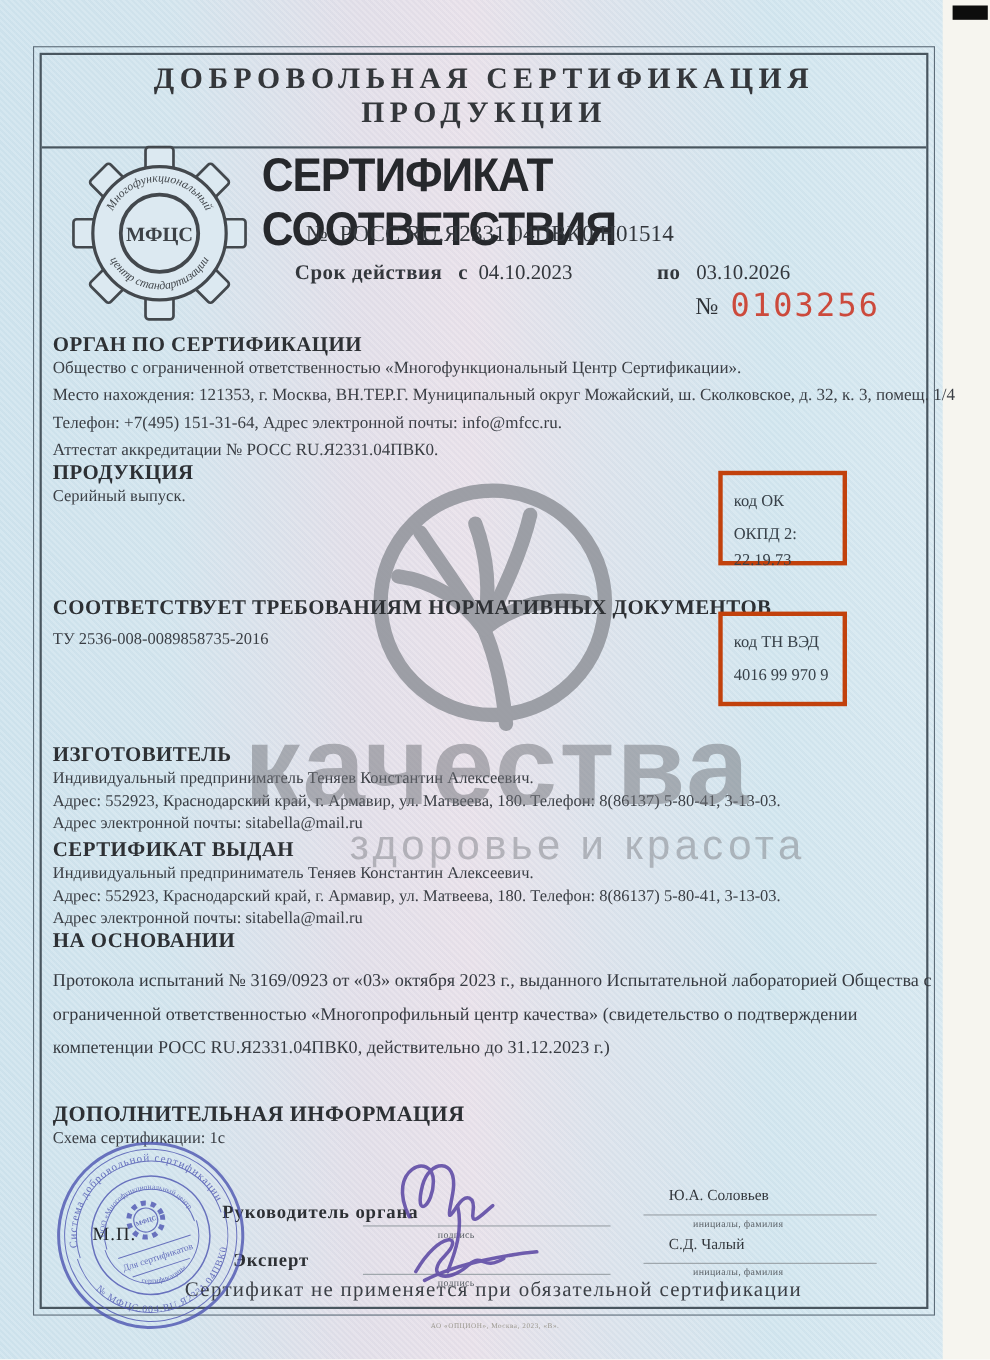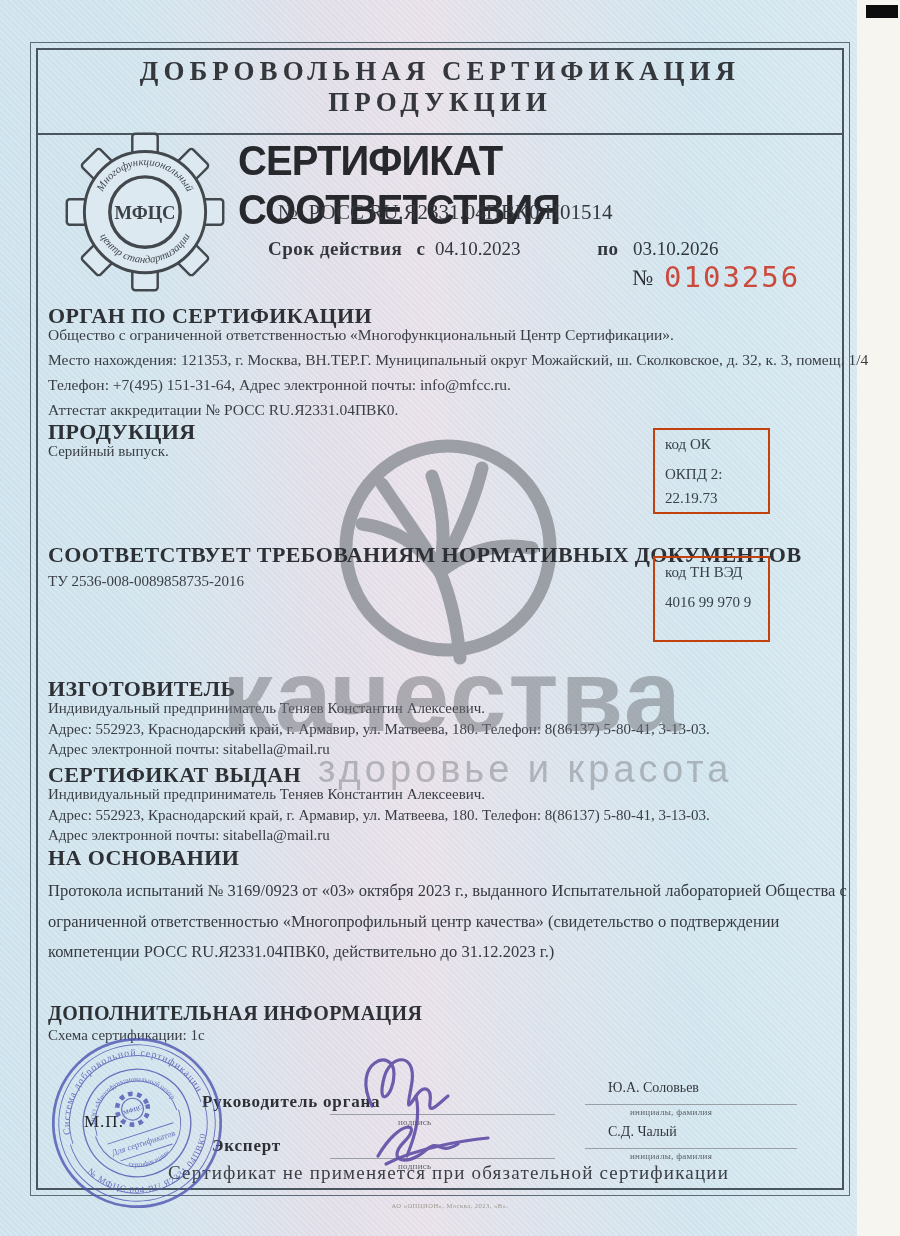--- a/index.html
+++ b/index.html
@@ -18,27 +18,27 @@
           font-weight:700;font-size:27px;letter-spacing:5px;color:#34373b;}
   .logo{position:absolute;left:52px;top:126px;width:186px;height:176px;}
   .title-main{position:absolute;left:238px;top:136px;width:620px;font-family:"Liberation Sans",sans-serif;
           font-weight:700;font-size:43px;letter-spacing:-1px;color:#26282c;transform:scaleX(.93);transform-origin:left;}
   .reg-line{position:absolute;left:278px;top:200px;font-size:21px;color:#33373c;}
   .validity{position:absolute;left:268px;top:238px;font-size:19px;color:#33373c;}
   .validity b{letter-spacing:.5px;}
   .validity .todate{margin-left:72px;}
   .blank-no{position:absolute;left:632px;top:260px;font-size:22px;color:#2e3237;}
   .blank-no .digits{font-family:"DejaVu Sans Mono",monospace;font-size:29px;color:#cc4a3c;letter-spacing:2px;vertical-align:-2px;}
-  .sec-h{position:absolute;left:48px;font-weight:700;font-size:22px;letter-spacing:.4px;color:#2d3034;white-space:nowrap;}
+  .sec-h{position:absolute;left:48px;font-weight:700;font-size:19px;letter-spacing:.4px;color:#2d3034;white-space:nowrap;}
   .sec-lines{position:absolute;left:48px;white-space:nowrap;color:#3a3e44;}
   .l26 div{font-size:15.5px;line-height:25px;}
   .l22 div{font-size:15px;line-height:22px;}
   .l20 div{font-size:15px;line-height:20.5px;}
-  .codebox{position:absolute;left:653px;width:117px;height:86px;border:2px solid #c2410c;
-           padding:2px 10px;box-sizing:border-box;font-size:15px;line-height:24px;color:#374048;}
+  .codebox{position:absolute;left:653px;width:117px;height:86px;border:4px solid #c2410c;
+           padding:12px 10px;box-sizing:border-box;font-size:15px;line-height:24px;color:#374048;}
   .codebox .gap{margin-top:6px;}
   .basis-p{position:absolute;left:48px;top:876px;width:805px;font-size:16.5px;line-height:30.5px;color:#363a40;}
   .wm-tree{position:absolute;left:330px;top:432px;width:240px;height:240px;z-index:1;opacity:.85;}
   .wm-brand{position:absolute;left:222px;top:638px;z-index:4;font-family:"Liberation Sans",sans-serif;
             font-weight:700;font-size:102px;letter-spacing:2px;color:rgba(112,114,120,.5);pointer-events:none;}
   .wm-tag{position:absolute;left:318px;top:748px;z-index:4;font-family:"Liberation Sans",sans-serif;
             font-size:38px;letter-spacing:4px;color:rgba(128,130,136,.5);pointer-events:none;}
   .stamp{position:absolute;left:46px;top:1032px;width:182px;height:182px;z-index:5;opacity:.78;}
   .mp{position:absolute;left:84px;top:1112px;font-size:17px;color:#24272b;z-index:4;letter-spacing:1px;}
   .sig-ink{position:absolute;left:320px;top:1046px;width:250px;height:128px;z-index:6;}

